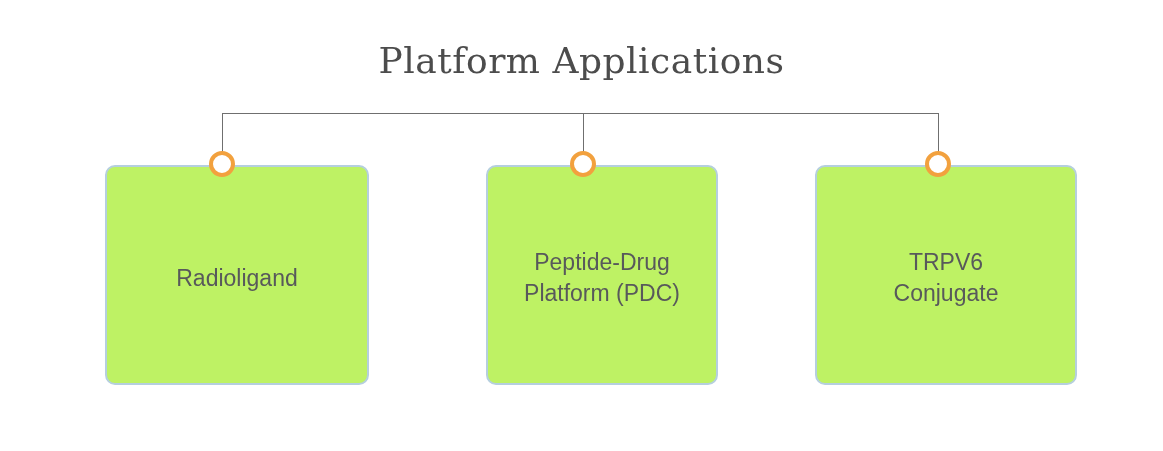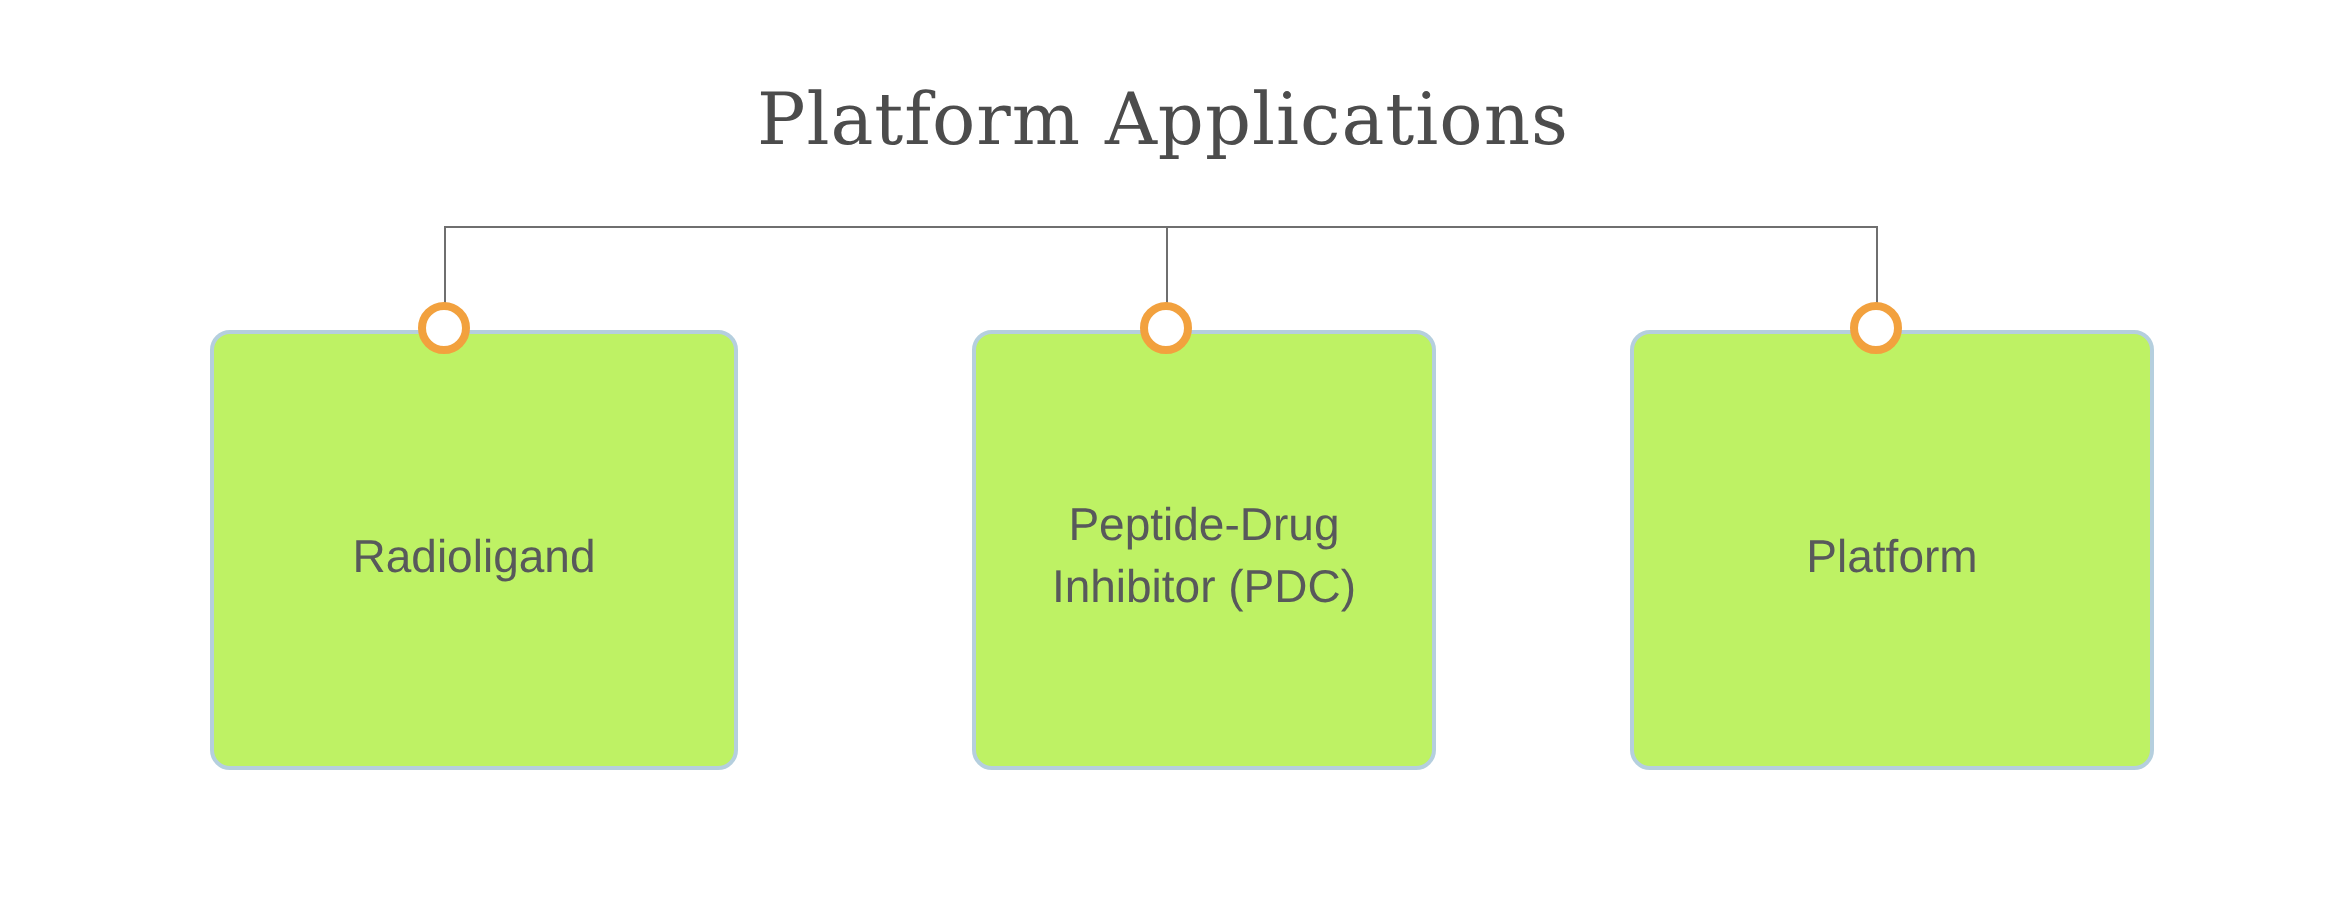--- a/index.html
+++ b/index.html
@@ -112,23 +112,24 @@
 
   <div class="card card1">
     <div class="card-label">
       <div>Radioligand</div>
     </div>
   </div>
 
   <div class="card card2">
     <div class="card-label">
       <div>Peptide-Drug</div>
-      <div>Inhibitor (PDC)</div>
+      <div>Platform (PDC)</div>
     </div>
   </div>
 
   <div class="card card3">
     <div class="card-label">
-      <div>Platform</div>
+      <div>TRPV6</div>
+      <div>Conjugate</div>
     </div>
   </div>
 
 </div>
 
 </body></html>

